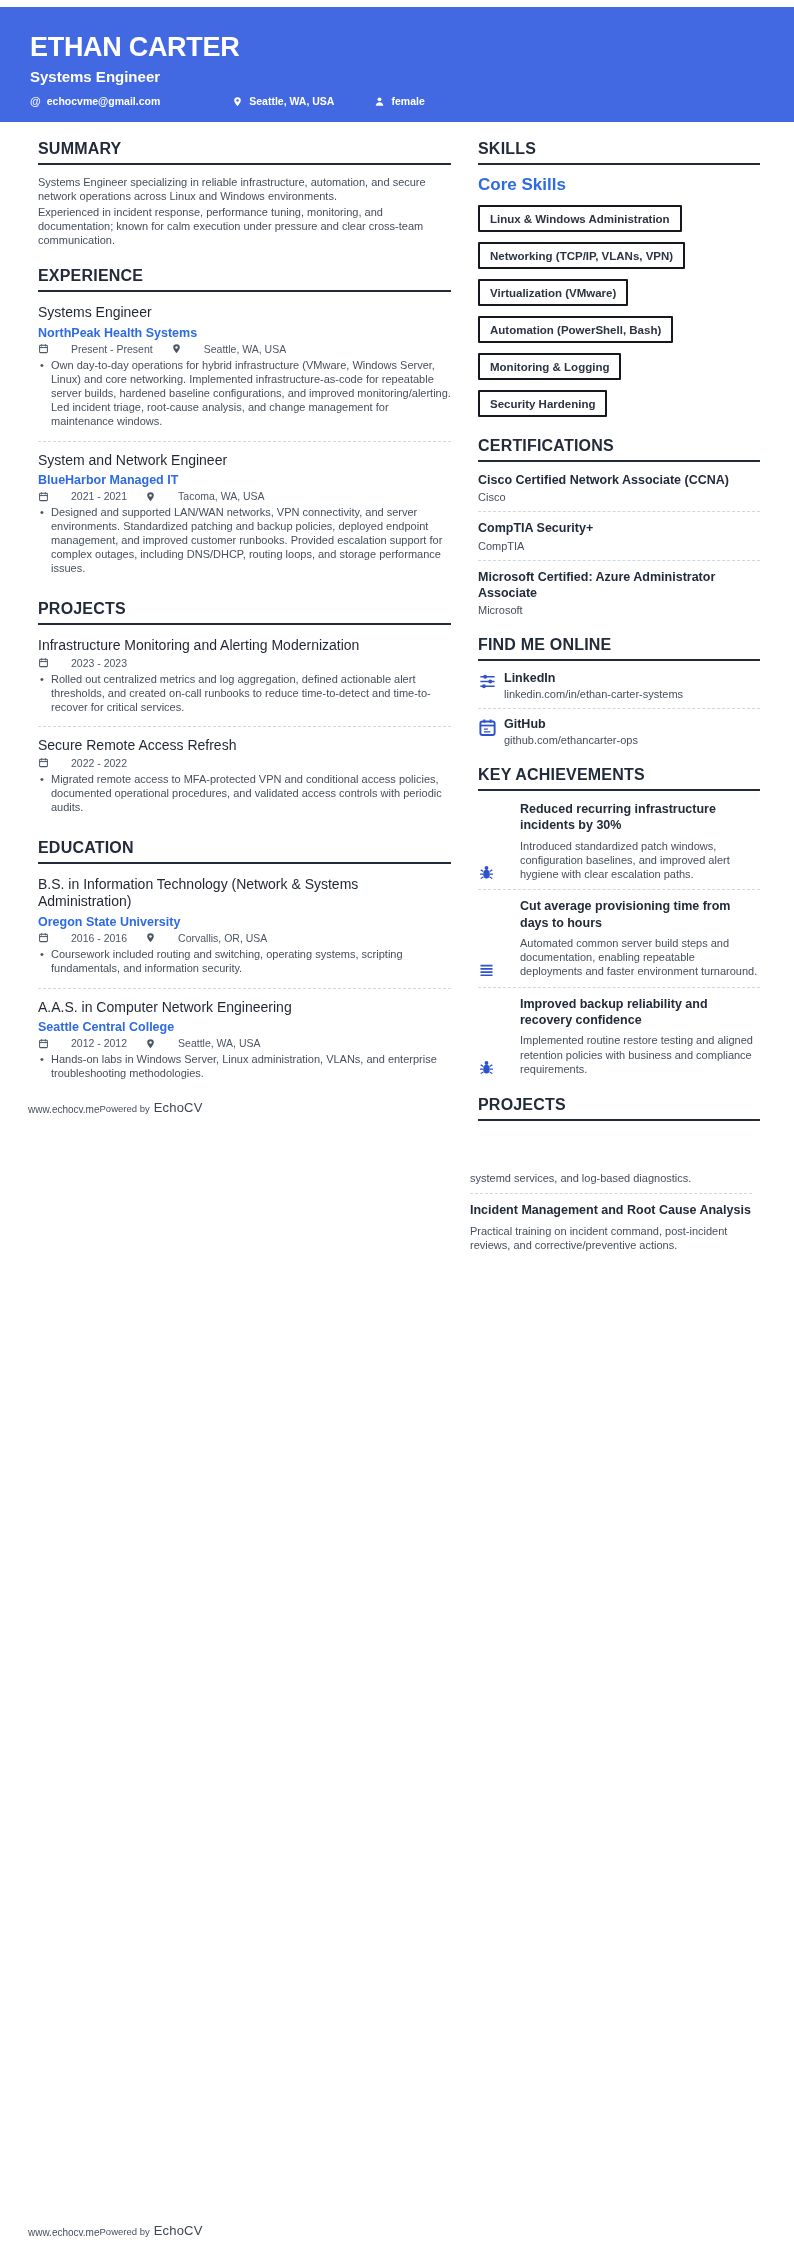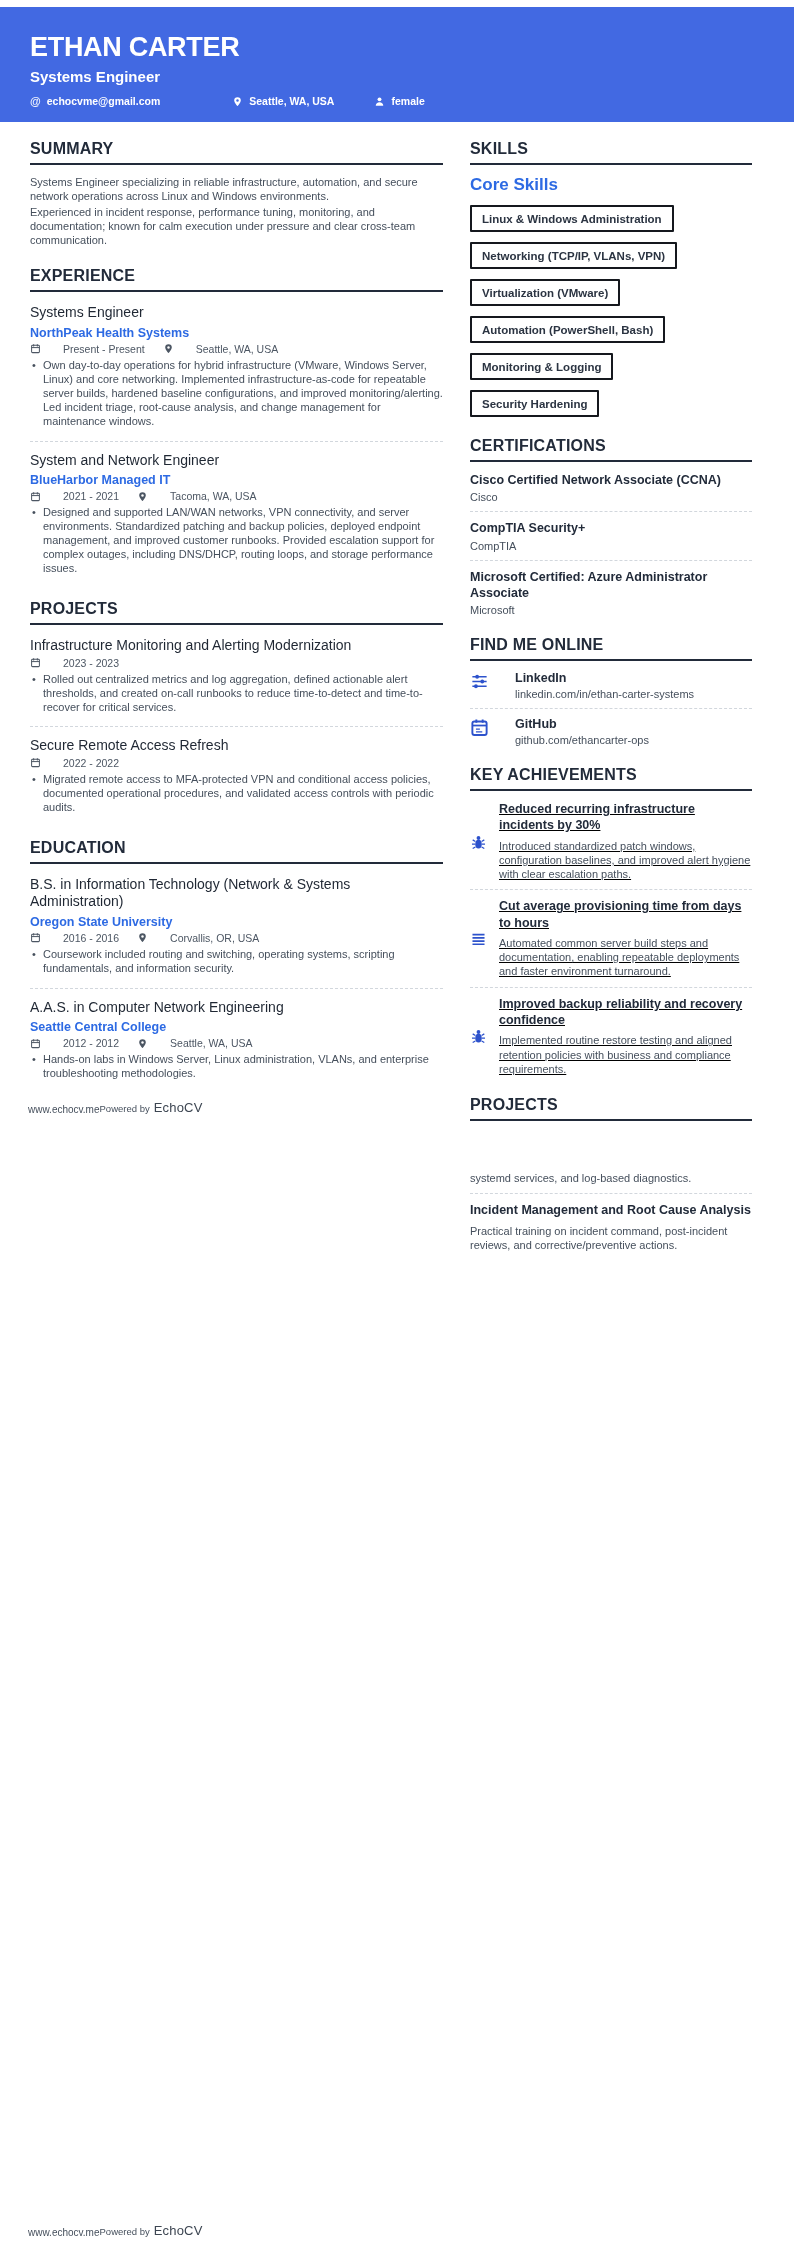--- a/index.html
+++ b/index.html
@@ -21,21 +21,21 @@
   .hero-name{font-size:27px;font-weight:800;letter-spacing:-0.3px;line-height:1;}
   .hero-title{font-size:15px;font-weight:700;margin-top:7px;}
   .hero-contact{display:flex;align-items:center;margin-top:10px;font-size:10.5px;font-weight:700;}
   .contact-item{display:flex;align-items:center;gap:6px;}
   .contact-item.c1{margin-right:72px;}
   .contact-item.c2{margin-right:40px;}
   .at-glyph{font-size:11px;font-weight:700;opacity:.92;}
   .hero .cicon{width:11px;height:11px;color:#fff;--icon-hole:var(--accent);}
 
   
-  .columns{display:flex;gap:27px;padding:18px 42px 0 30px;}
+  .columns{display:flex;gap:27px;padding:18px 42px 0 38px;}
   .col-left{width:413px;flex:none;}
   .col-right{width:282px;flex:none;}
 
   .sec{margin-top:20px;}
   .sec.first{margin-top:0;}
   .sec-heading{font-size:16px;font-weight:700;color:var(--navy);letter-spacing:.2px;
     border-bottom:2.5px solid var(--navy);padding-bottom:5px;margin-bottom:10px;}
 
   .para{font-size:11px;color:var(--body);line-height:1.28;margin-bottom:2px;}
 
@@ -50,26 +50,26 @@
   .dashed{border:0;border-top:1px dashed var(--divider);margin:8px 0;}
 
   
   .skill-group{font-size:17px;font-weight:700;color:var(--link);margin:2px 0 10px;}
   .skill-box{display:table;border:2px solid #15181e;border-radius:1px;padding:6px 10px 5px;
     font-size:11.5px;font-weight:700;color:#2b3442;margin-bottom:10px;white-space:nowrap;}
 
   .cert-name{font-size:12.5px;font-weight:700;color:var(--navy);line-height:1.3;}
   .cert-issuer{font-size:11px;color:var(--body);margin-top:3px;}
 
-  .fmo{display:flex;gap:26px;align-items:flex-start;}
+  .fmo{display:flex;gap:7px;align-items:flex-start;}
   .fmo-icon{width:19px;height:19px;color:var(--icon-blue);flex:none;margin-top:1px;}
   .fmo-label{font-size:12.5px;font-weight:700;color:var(--navy);}
   .fmo-url{font-size:11px;color:var(--body);margin-top:3px;}
 
-  .ach{display:flex;gap:12px;align-items:center;text-decoration:underline;}
+  .ach{display:flex;gap:25px;align-items:flex-end;}
   .ach-icon{width:17px;height:17px;color:var(--icon-blue);flex:none;margin-top:2px;}
   .ach-title{font-size:12.5px;font-weight:700;color:var(--navy);line-height:1.3;}
   .ach-desc{font-size:11px;color:var(--body);line-height:1.3;margin-top:5px;}
 
   .train-title{font-size:12.5px;font-weight:700;color:var(--navy);line-height:1.3;}
   .train-desc{font-size:11px;color:var(--body);line-height:1.3;margin-top:5px;}
 
   
   .pfoot{position:absolute;left:28px;right:26px;bottom:8px;display:flex;justify-content:flex-start;align-items:flex-end;}
   .site-url{font-size:10px;color:#454f5c;}

